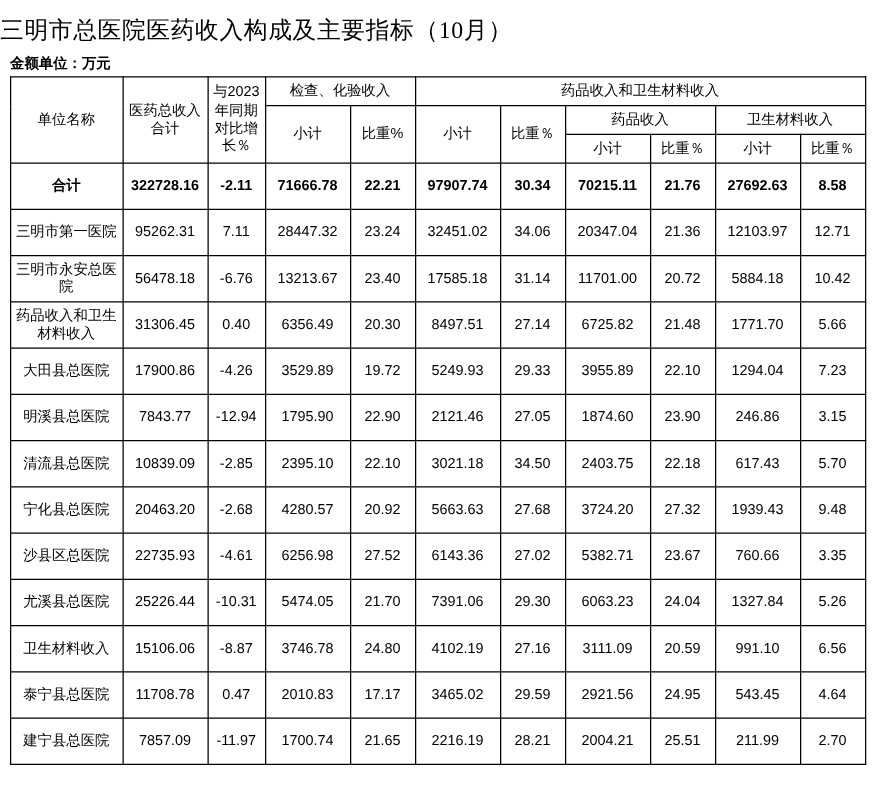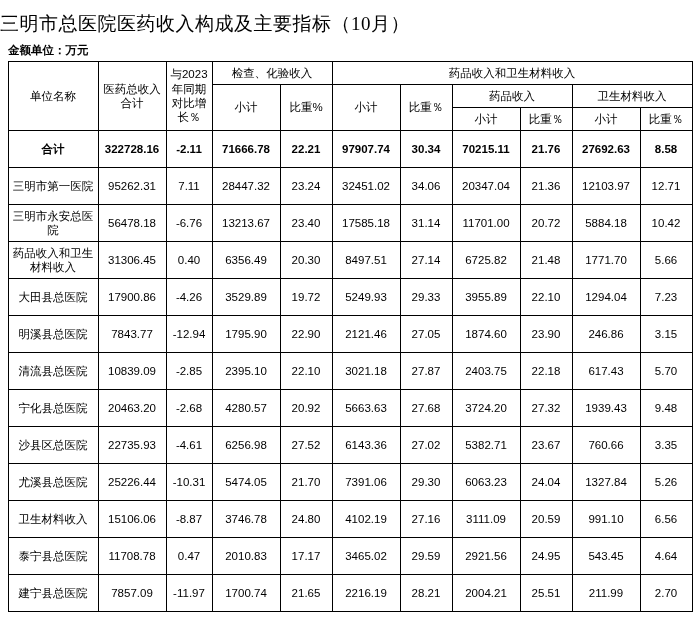--- a/index.html
+++ b/index.html
@@ -206,21 +206,21 @@
           <td class="num">246.86</td>
           <td class="num">3.15</td>
         </tr>
         <tr>
           <td class="name">清流县总医院</td>
           <td class="num">10839.09</td>
           <td class="num">-2.85</td>
           <td class="num">2395.10</td>
           <td class="num">22.10</td>
           <td class="num">3021.18</td>
-          <td class="num">27.87</td>
+          <td class="num">34.50</td>
           <td class="num">2403.75</td>
           <td class="num">22.18</td>
           <td class="num">617.43</td>
           <td class="num">5.70</td>
         </tr>
         <tr>
           <td class="name">宁化县总医院</td>
           <td class="num">20463.20</td>
           <td class="num">-2.68</td>
           <td class="num">4280.57</td>

